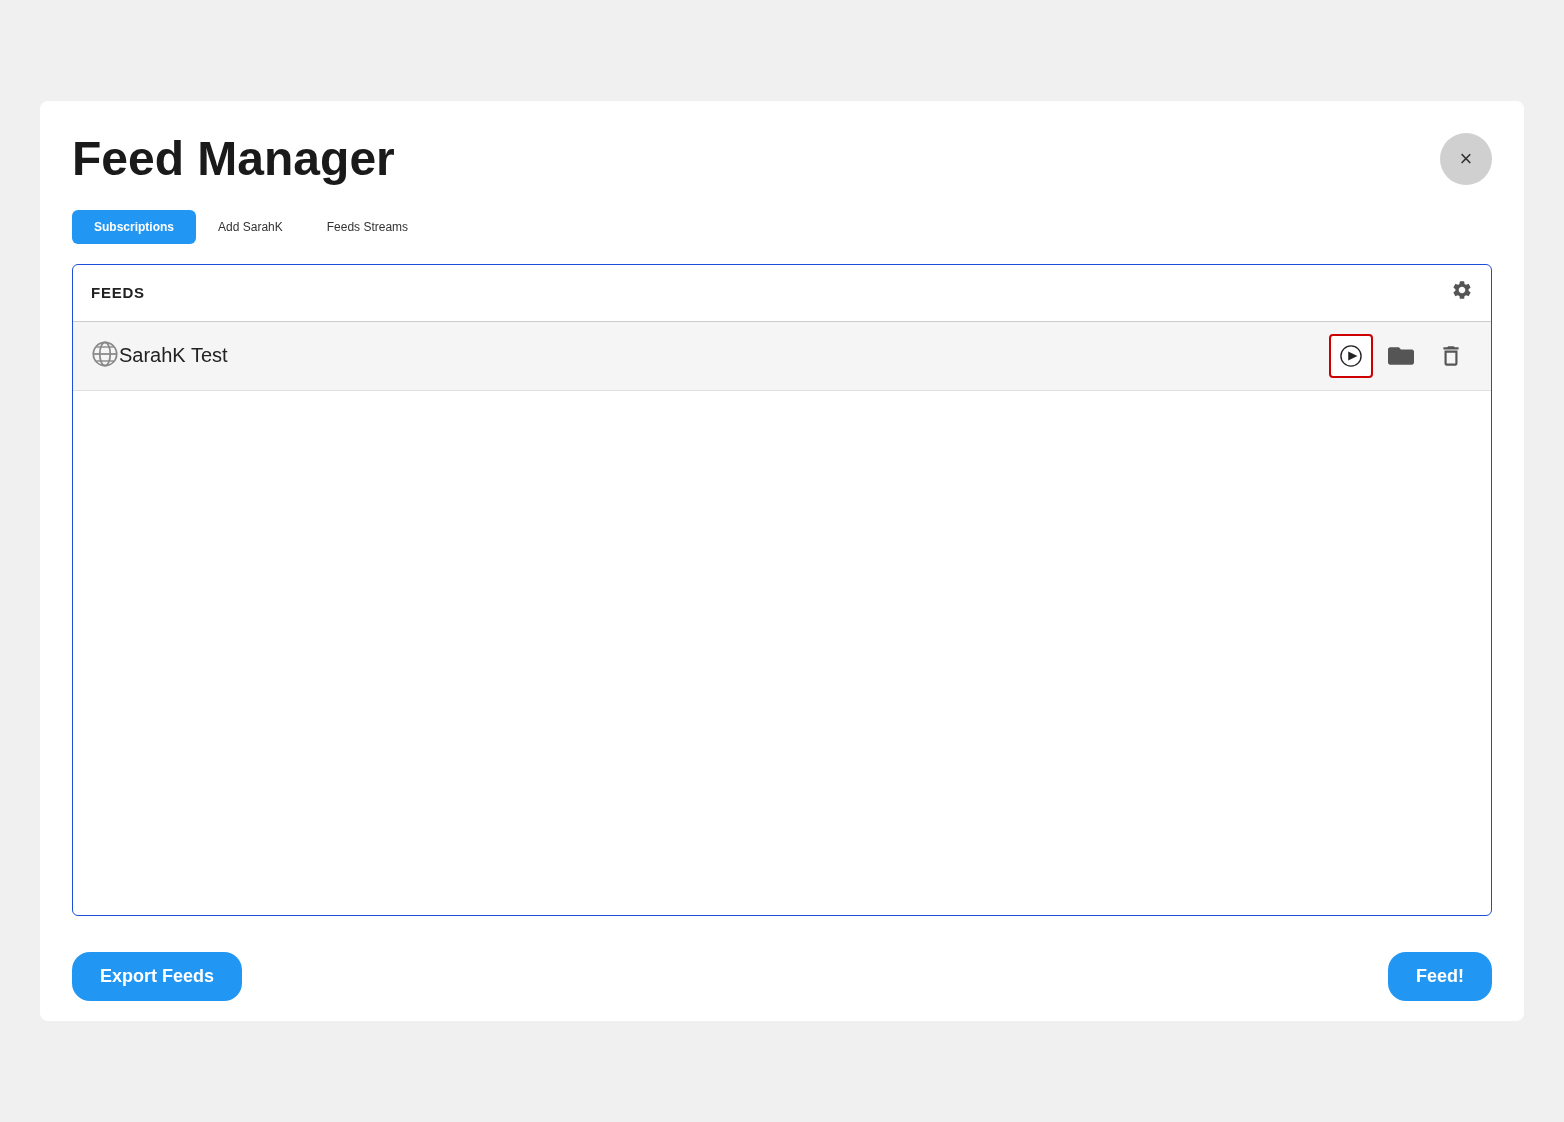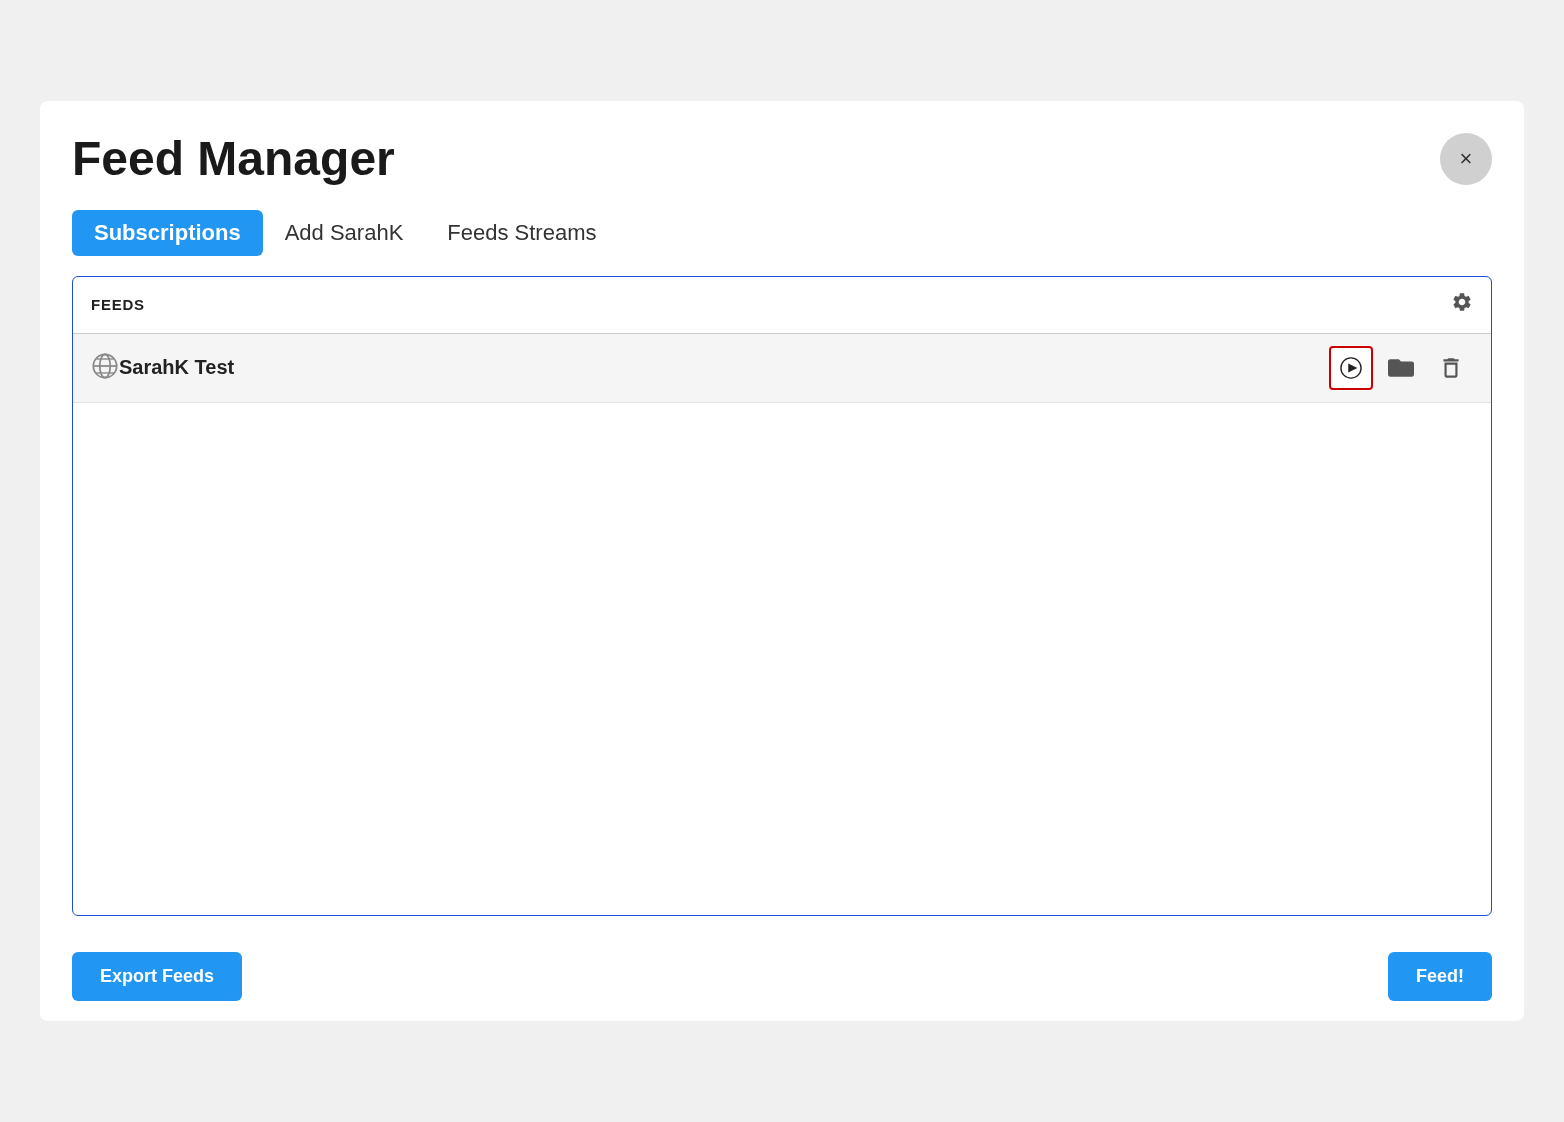--- a/index.html
+++ b/index.html
@@ -63,21 +63,21 @@
       gap: 0;
       margin-bottom: 20px;
       align-items: center;
     }
 
     .tab {
       padding: 10px 22px;
       border: none;
       background: transparent;
       cursor: pointer;
-      font-size: 22px;
+      font-size: 12px;
       color: #333;
       border-radius: 6px;
     }
 
     .tab.active {
       background: #2196F3;
       color: #ffffff;
       font-weight: 600;
     }
 
@@ -115,21 +115,21 @@
     .feed-row {
       display: flex;
       align-items: center;
       padding: 12px 18px;
       background: #f5f5f5;
       border-bottom: 1px solid #e0e0e0;
     }
 
     .feed-row-name {
       font-size: 20px;
-      font-weight: 700;
+      font-weight: 400;
       color: #222;
       flex: 1;
     }
 
     .feed-actions {
       display: flex;
       align-items: center;
       gap: 6px;
     }
 
@@ -166,21 +166,21 @@
       display: flex;
       justify-content: space-between;
       align-items: center;
       padding: 16px 0 20px 0;
       background: #ffffff;
     }
 
     .footer-btn {
       padding: 14px 28px;
       border: none;
-      border-radius: 6px;
+      border-radius: 18px;
       font-size: 18px;
       font-weight: 600;
       cursor: pointer;
       color: #ffffff;
       background: #2196F3;
     }
 
     
     .globe-svg {
       width: 28px;

